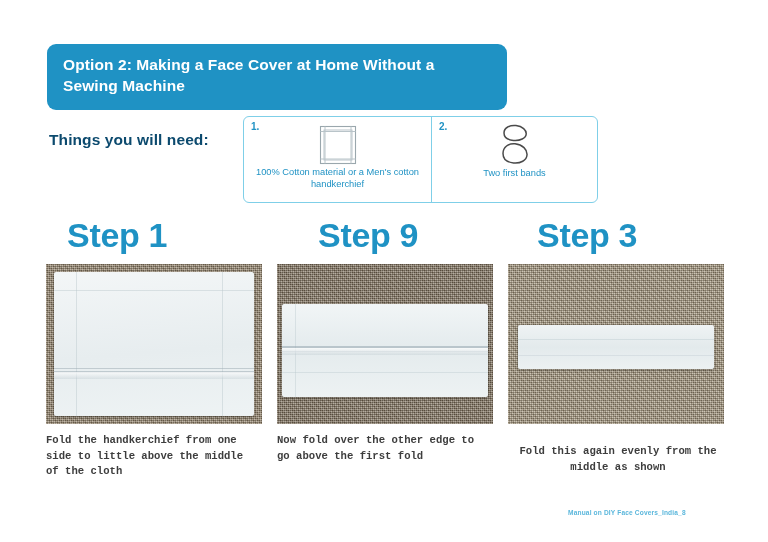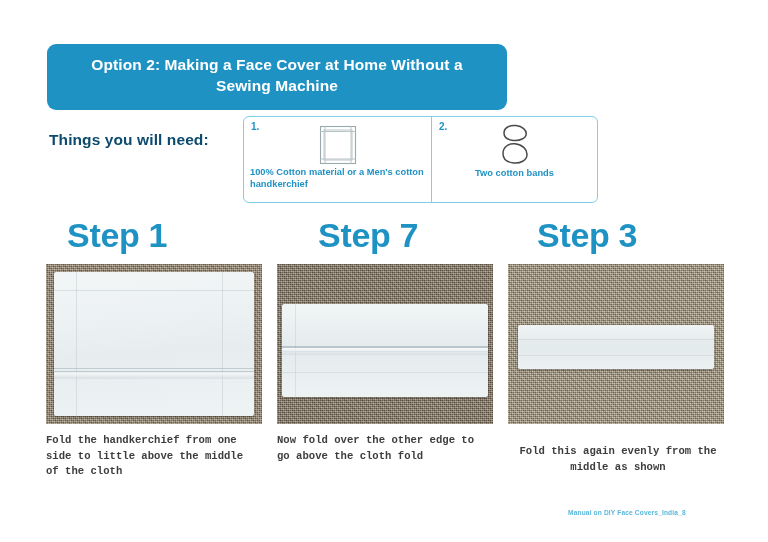--- a/index.html
+++ b/index.html
@@ -12,21 +12,20 @@
   }
   .page{position:absolute;inset:0;}
 
   
   .banner{
     position:absolute;left:47px;top:44px;width:460px;
     background:#1f92c4;
     border-radius:9px;
     padding:11px 16px 13px 16px;
     box-sizing:border-box;
-    text-align:center;
   }
   .banner-text{
     color:#ffffff;
     font-size:15.5px;
     font-weight:bold;
     line-height:1.35;
     letter-spacing:.1px;
   }
 
   
@@ -57,21 +56,22 @@
   .need-num{
     position:absolute;left:7px;top:4px;
     color:#1f92c4;font-size:10px;font-weight:bold;
   }
   .need-art{
     margin-top:5px;height:45px;display:flex;align-items:center;justify-content:center;
   }
   .need-cap{
     color:#1f92c4;
     font-size:9.3px;
-    font-weight:bold;
+    font-weight:normal;
+    text-align:center;
     line-height:1.28;
     padding:0 6px;
   }
   .need-cell.second .need-cap{margin-top:1px;}
 
   
   .step{position:absolute;top:218px;}
   .step-1{left:46px;}
   .step-2{left:277px;}
   .step-3{left:508px;text-align:center;}
@@ -194,21 +194,21 @@
     </div>
 
     <div class="need-cell second">
       <span class="need-num">2.</span>
       <div class="need-art">
         <svg width="40" height="46" viewBox="0 0 40 46" aria-hidden="true">
           <path d="M9 11 C9 5.5 15 3 21 3.6 C27.5 4.3 31.5 8 31.2 12 C31 16.2 25 19 18.5 18.4 C12.5 17.9 9 15.6 9 11 Z" fill="none" stroke="#4a4a4a" stroke-width="1.5"></path>
           <path d="M8 31.5 C8 25 13.5 21.2 20 21.8 C27.5 22.5 32.5 27.5 32 33 C31.6 38.4 25.5 41.6 18.5 40.9 C11.8 40.2 8 37 8 31.5 Z" fill="none" stroke="#4a4a4a" stroke-width="1.5"></path>
         </svg>
       </div>
-      <div class="need-cap">Two cotton bands</div>
+      <div class="need-cap">Two first bands</div>
     </div>
 
   </div>
 
   <div class="step step-1">
     <div class="step-title">Step 1</div>
     <div class="photo">
       <div class="carpet"></div>
       <div class="cloth cloth-1">
         <div class="v-a"></div>
@@ -216,32 +216,32 @@
         <div class="fold-line f-c"></div>
         <div class="fold-line f-a"></div>
         <div class="fold-line f-b"></div>
         <div class="fold-soft" style="top:100px;"></div>
       </div>
     </div>
     <div class="caption">Fold the handkerchief from one side to little above the middle of the cloth</div>
   </div>
 
   <div class="step step-2">
-    <div class="step-title">Step 7</div>
+    <div class="step-title">Step 9</div>
     <div class="photo">
       <div class="carpet dark"></div>
       <div class="cloth cloth-2">
         <div class="v-a"></div>
         <div class="fold-line f-a"></div>
         <div class="fold-line f-b"></div>
         <div class="fold-line f-c"></div>
         <div class="fold-soft" style="top:44px;"></div>
       </div>
     </div>
-    <div class="caption">Now fold over the other edge to go above the cloth fold</div>
+    <div class="caption">Now fold over the other edge to go above the first fold</div>
   </div>
 
   <div class="step step-3">
     <div class="step-title">Step 3</div>
     <div class="photo">
       <div class="carpet light"></div>
       <div class="cloth cloth-3">
         <div class="fold-line f-a"></div>
         <div class="fold-line f-b"></div>
       </div>

